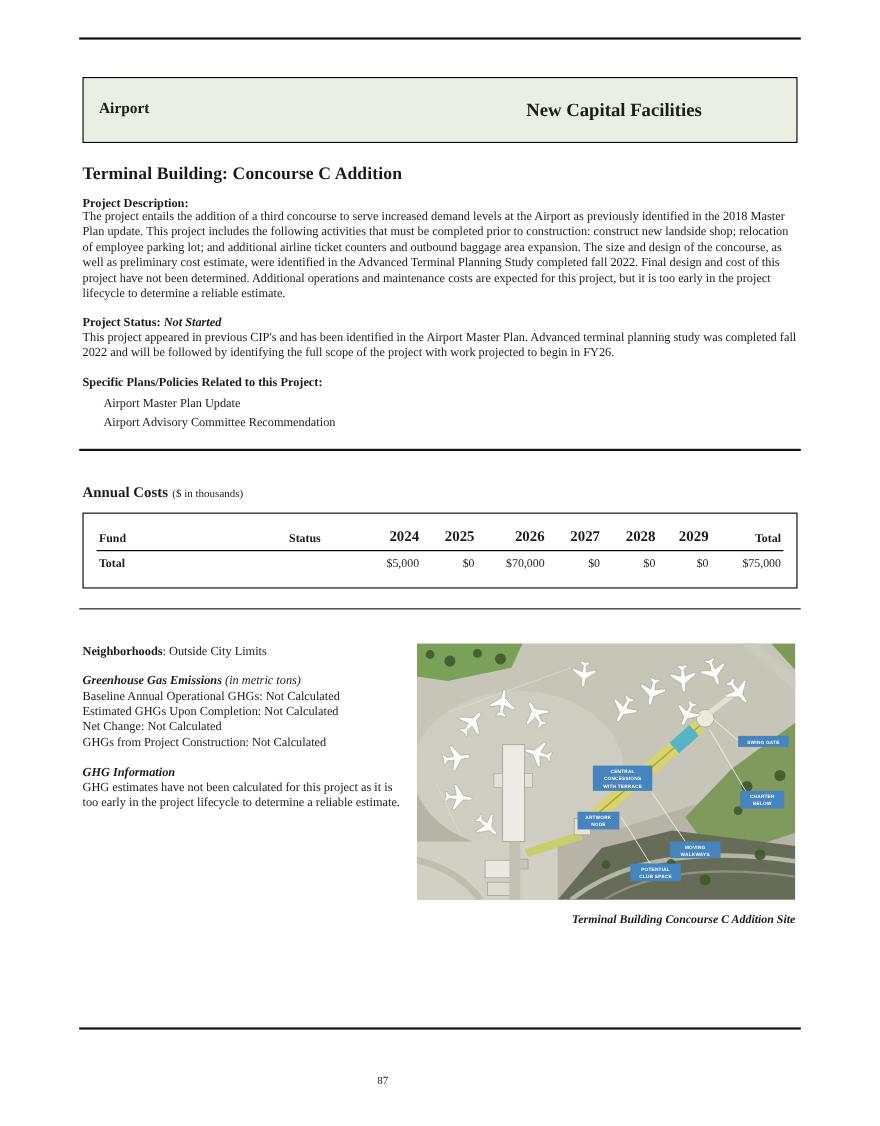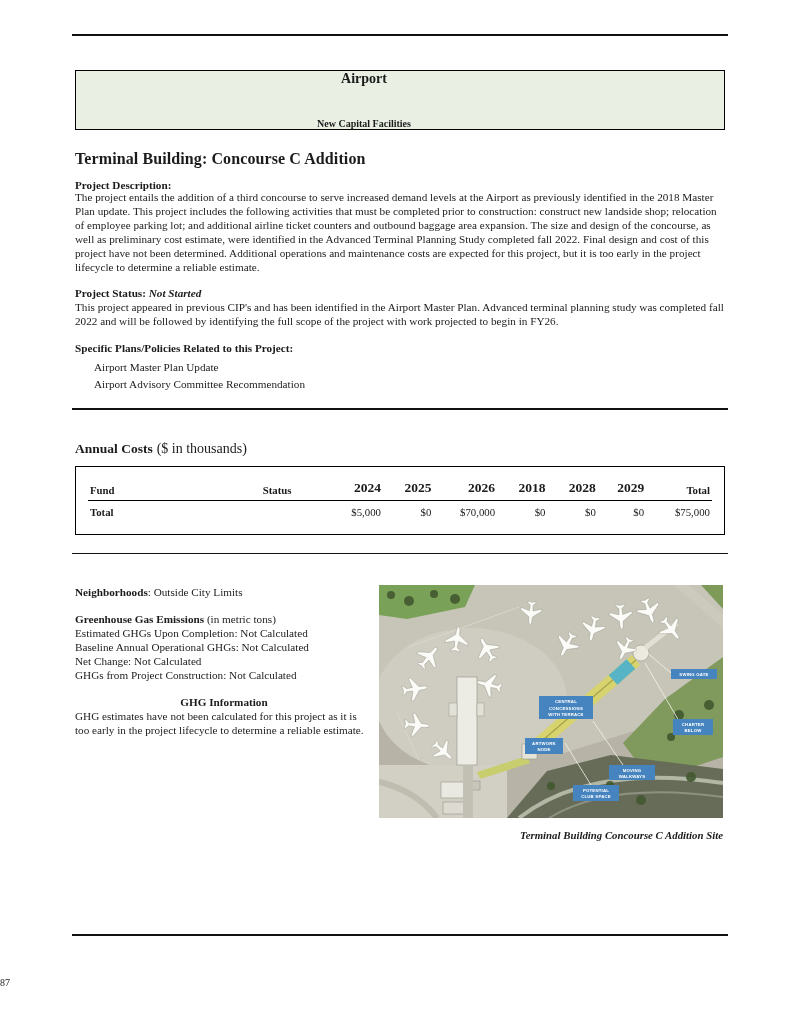--- a/index.html
+++ b/index.html
@@ -16,24 +16,23 @@
     position:absolute; left:72px; width:656px; height:1.5px; background:#111;
   }
   .top-rule { top:34px; }
   .bottom-rule { top:934px; }
 
   .header-box {
     position:absolute; left:75px; top:70px; width:650px; height:60px;
     background:#e9efe3; border:1.6px solid #000;
     display:flex; align-items:center; justify-content:space-between;
     padding:0 86px 0 14px;
-    flex-direction:column;
   }
   .header-box .hleft { font-size:14px; font-weight:bold; }
-  .header-box .hright { font-size:10px; font-weight:bold; }
+  .header-box .hright { font-size:17px; font-weight:bold; }
 
   .content { position:absolute; left:75px; top:150px; width:650px; }
 
   .page-title { font-size:16px; font-weight:bold; letter-spacing:0.1px; }
 
   .lbl { font-weight:bold; font-size:11.2px; }
   .body-text { font-size:11.2px; line-height:13.9px; }
 
   .desc-label { margin-top:11px; }
   .status-line { margin-top:9px;font-family:Liberation Serif, serif; }
@@ -41,54 +40,54 @@
   .plans-heading { margin-top:13px; }
   .plan-items { margin-top:5px; padding-left:19px; }
   .plan-items div { font-size:11.2px; line-height:16.5px; }
 
   .rule-wide { margin-left:-3px; width:656px; height:1.4px; background:#111; }
   .rule-1 { margin-top:16px; }
   .rule-2 { margin-top:18px; }
 
   .cc-heading { margin-top:29px; }
   .cc-title { font-size:13.5px; font-weight:bold; }
-  .cc-sub { font-size:14px; }
+  .cc-sub { font-size:10px; }
 
   .costs-box {
     margin-top:9px; border:1.3px solid #000;
     padding:10px 12px 12px 12px;
   }
   table.costs { width:100%; border-collapse:collapse; table-layout:fixed; }
   table.costs th, table.costs td { font-size:10.8px; padding:3px 2px 4px 0; vertical-align:bottom; }
   table.costs th { font-weight:bold; text-align:right; border-bottom:1.2px solid #000;margin-top:17px; }
   table.costs th.yr { font-size:13.5px; font-family:"Liberation Serif", serif; }
   table.costs th.fund, table.costs td.fund { text-align:left; padding-left:2px; }
   table.costs th.status, table.costs td.status { text-align:left; }
   table.costs td.num { text-align:right; }
   tr.data td { border-bottom:1.1px solid #000; }
   tr.data td.fund { border-bottom:none; }
   tr.totalrow td { padding-top:5px; }
   tr.totalrow td.fund { font-weight:bold; }
 
   .cols { display:flex; margin-top:31px; }
   .col-left { width:298px; font-size:11.2px; line-height:14px; }
-  .col-left .blk { margin-top:13px; }
-  .col-left .lbl-inline { font-weight:bold;text-align:center; }
+  .col-left .blk { margin-top:13px;font-style:italic; }
+  .col-left .lbl-inline { font-weight:bold; }
   .col-right { width:346px; margin-left:6px; }
 
   .map-frame { width:344px; height:233px; }
   .map-caption {
     margin-top:7px; text-align:right;
     font-size:10.8px; font-style:italic; font-weight:bold;
     padding-right:2px;
   }
 
   .page-number {
     position:absolute; top:977px; left:0; width:696px;
-    font-size:10px;
+    text-align:center; font-size:10px;
   }
 
   .map-label { font-family:"Liberation Sans", sans-serif; font-size:4.3px; fill:#ffffff; text-anchor:middle; font-weight:bold; letter-spacing:0.2px; }
 </style>
 </head>
 <body>
 
 <div class="page">
 
   <div class="top-rule"></div>
@@ -136,21 +135,21 @@
             <col style="width:47px">
             <col style="width:64px">
         </colgroup>
         <thead>
           <tr>
             <th class="fund">Fund</th>
             <th class="status">Status</th>
             <th class="yr">2024</th>
             <th class="yr">2025</th>
             <th class="yr">2026</th>
-            <th class="yr">2018</th>
+            <th class="yr">2027</th>
             <th class="yr">2028</th>
             <th class="yr">2029</th>
             <th>Total</th>
           </tr>
         </thead>
         <tbody>
           <tr class="totalrow">
             <td class="fund">Total</td>
             <td class="status"></td>
             <td class="num">$5,000</td>
@@ -168,22 +167,22 @@
     <div class="rule-wide rule-2"></div>
 
     <div class="cols">
       <div class="col-left">
         <div>
           <span class="lbl-inline">Neighborhoods</span><span>: Outside City Limits</span>
         </div>
         <div class="blk">
           <span class="lbl-inline">Greenhouse Gas Emissions</span><span> (in metric tons)</span>
         </div>
+        <div>Baseline Annual Operational GHGs: Not Calculated</div>
         <div>Estimated GHGs Upon Completion: Not Calculated</div>
-        <div>Baseline Annual Operational GHGs: Not Calculated</div>
         <div>Net Change: Not Calculated</div>
         <div>GHGs from Project Construction: Not Calculated</div>
         <div class="blk lbl-inline">GHG Information</div>
         <div>GHG estimates have not been calculated for this project as it is too early in the project lifecycle to determine a reliable estimate.</div>
       </div>
 
       <div class="col-right">
         <svg class="map-frame" viewBox="0 0 344 233" xmlns="http://www.w3.org/2000/svg">
           <defs>
             <path id="plane" d="M 0 -9.5 C 0.8 -9.5 1.2 -8.2 1.3 -6.5 L 1.5 -3.2 L 8.8 2.2 L 8.8 4 L 1.5 1.8 L 1.1 6.4 L 3.4 8.6 L 3.4 9.8 L 0 8.9 L -3.4 9.8 L -3.4 8.6 L -1.1 6.4 L -1.5 1.8 L -8.8 4 L -8.8 2.2 L -1.5 -3.2 L -1.3 -6.5 C -1.2 -8.2 -0.8 -9.5 0 -9.5 Z"></path>

